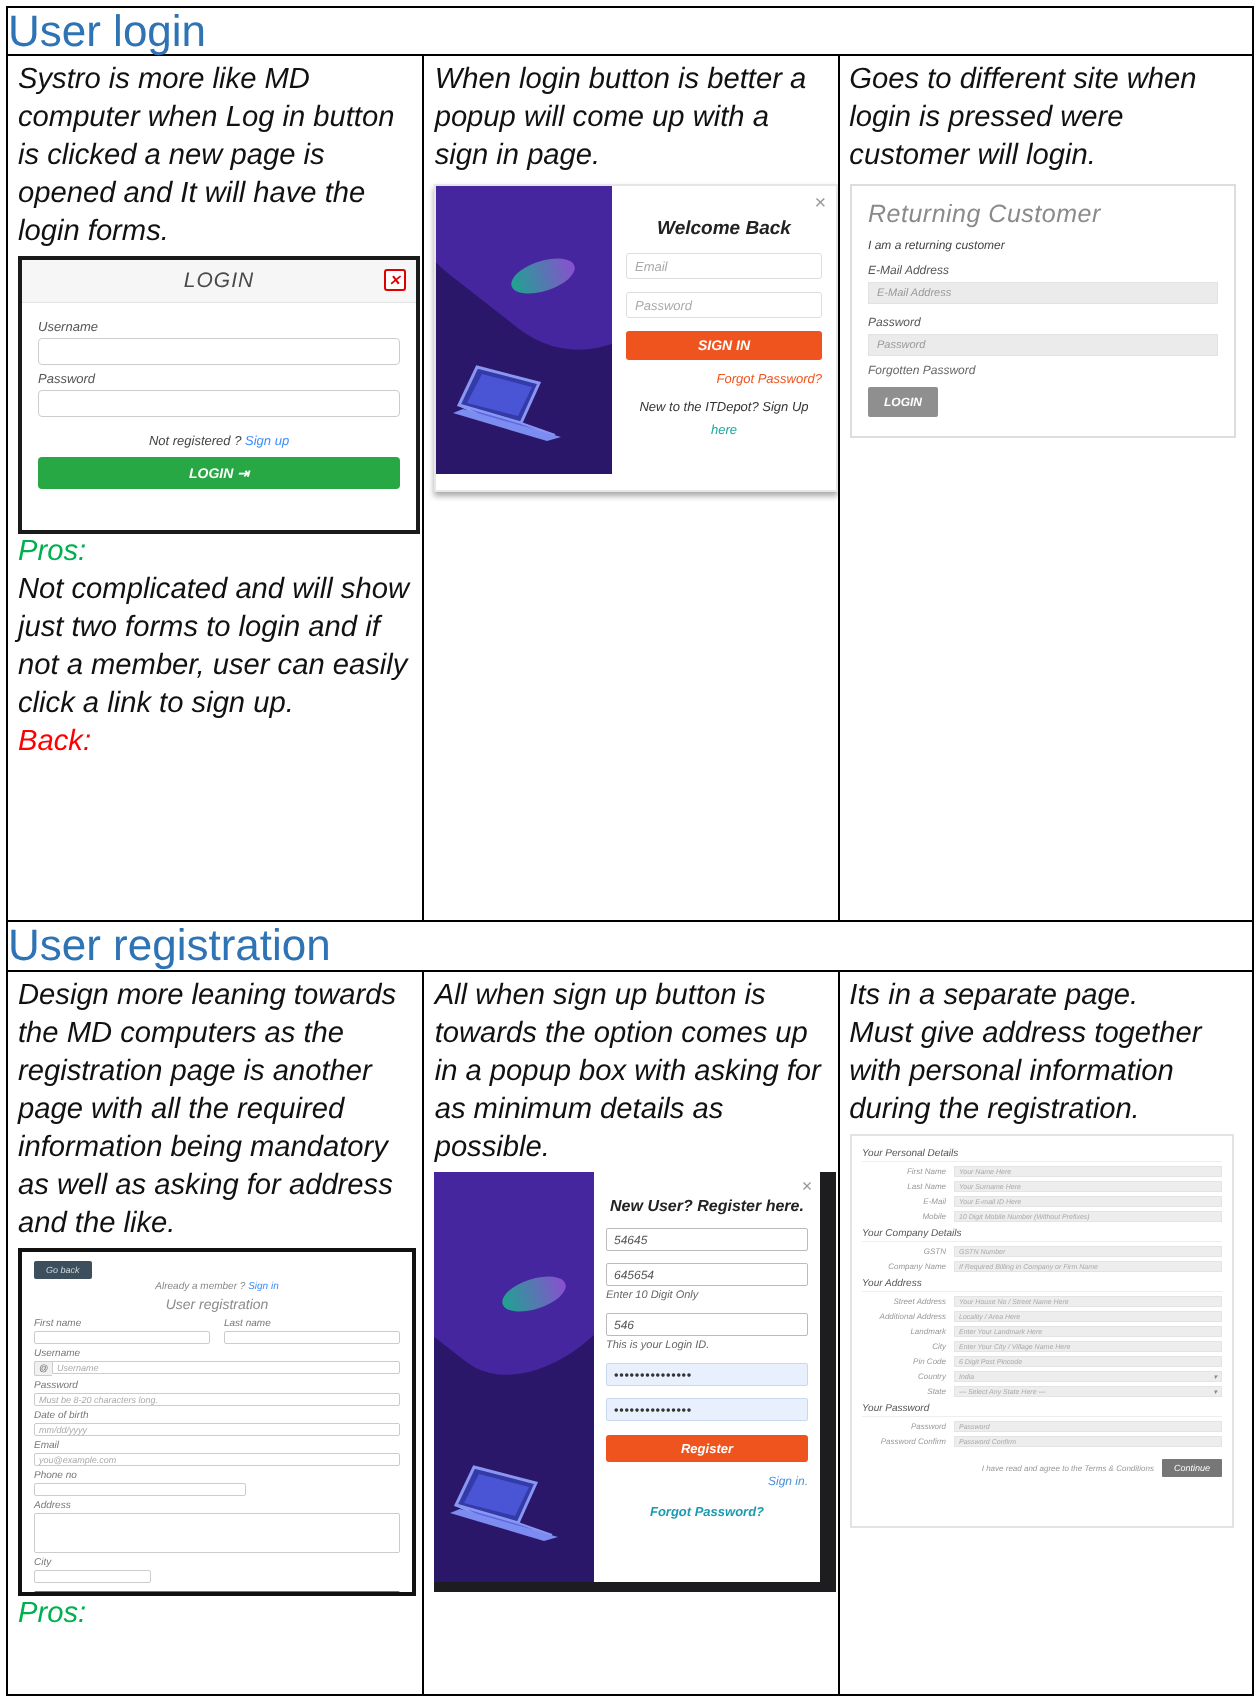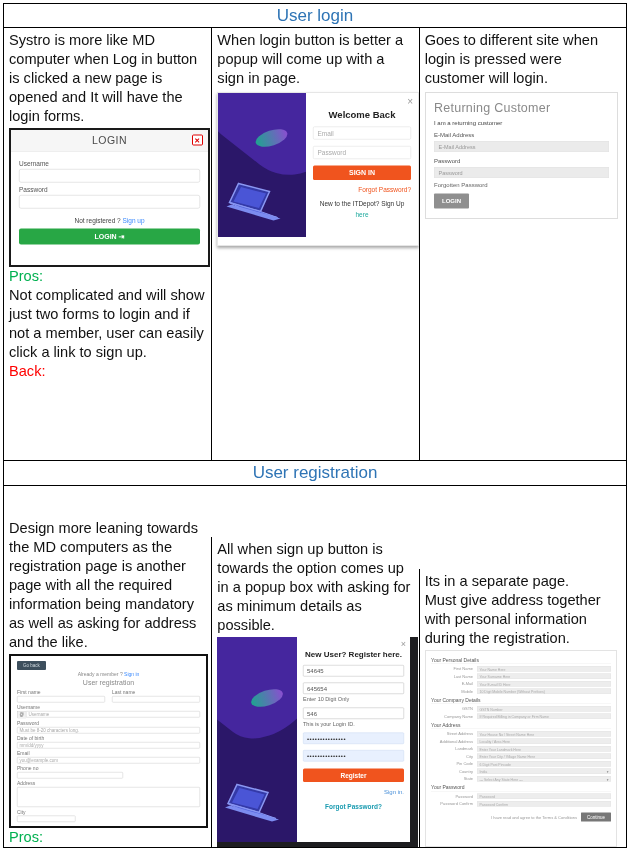--- a/index.html
+++ b/index.html
@@ -1,22 +1,22 @@
 <!DOCTYPE html>
 <html style="--header_blue: #2E74B5; --pros_green: #00B050; --cons_red: #FF0000; --button_green: #28a745; --orange: #F0541E; --purple_dark: #2B1769; --purple_light: #45269E; --teal: #1BA89C;"><head>
 <meta charset="utf-8">
 <style>
   * { margin:0; padding:0; box-sizing:border-box; }
   html,body { width:630px; height:851px; background:#fff; font-family:"Liberation Sans", sans-serif; color:#1a1a1a; }
   .doc { width:630px; height:851px; padding:3px; overflow:hidden; }
   .tbl { width:624px; height:845px; border:1px solid #000; display:flex; flex-direction:column; overflow:hidden; }
-  .hdr { border-bottom:1px solid #000; text-align:center; font-size:17px; line-height:23px; color:var(--header_blue,#2E74B5); flex:0 0 24px; }
-  .row { display:flex; flex:0 0 auto; }
+  .hdr { border-bottom:1px solid #000; font-size:22px; line-height:23px; color:var(--header_blue,#2E74B5); flex:0 0 24px; }
+  .row { display:flex; flex:0 0 auto;font-style:italic; }
   .row1 { flex:0 0 433px; border-bottom:1px solid #000; }
-  .row2 { flex:1 1 auto; overflow:hidden;align-items:flex-end; }
+  .row2 { flex:1 1 auto; overflow:hidden; }
   .cell { width:33.333%; padding:3px 6px 0 5px; overflow:hidden; }
   .cell + .cell { border-left:1px solid #000; }
   .body { font-size:14.6px; line-height:19px; color:#111; }
   .pros { font-size:14.6px; line-height:19px; color:var(--pros_green,#00B050); }
   .cons { font-size:14.6px; line-height:19px; color:var(--cons_red,#FF0000); }
 
   
   .shot { position:relative; overflow:hidden; background:#fff; }
   .sc { transform:scale(.5); transform-origin:0 0; font-family:"Liberation Sans", sans-serif; }
 

